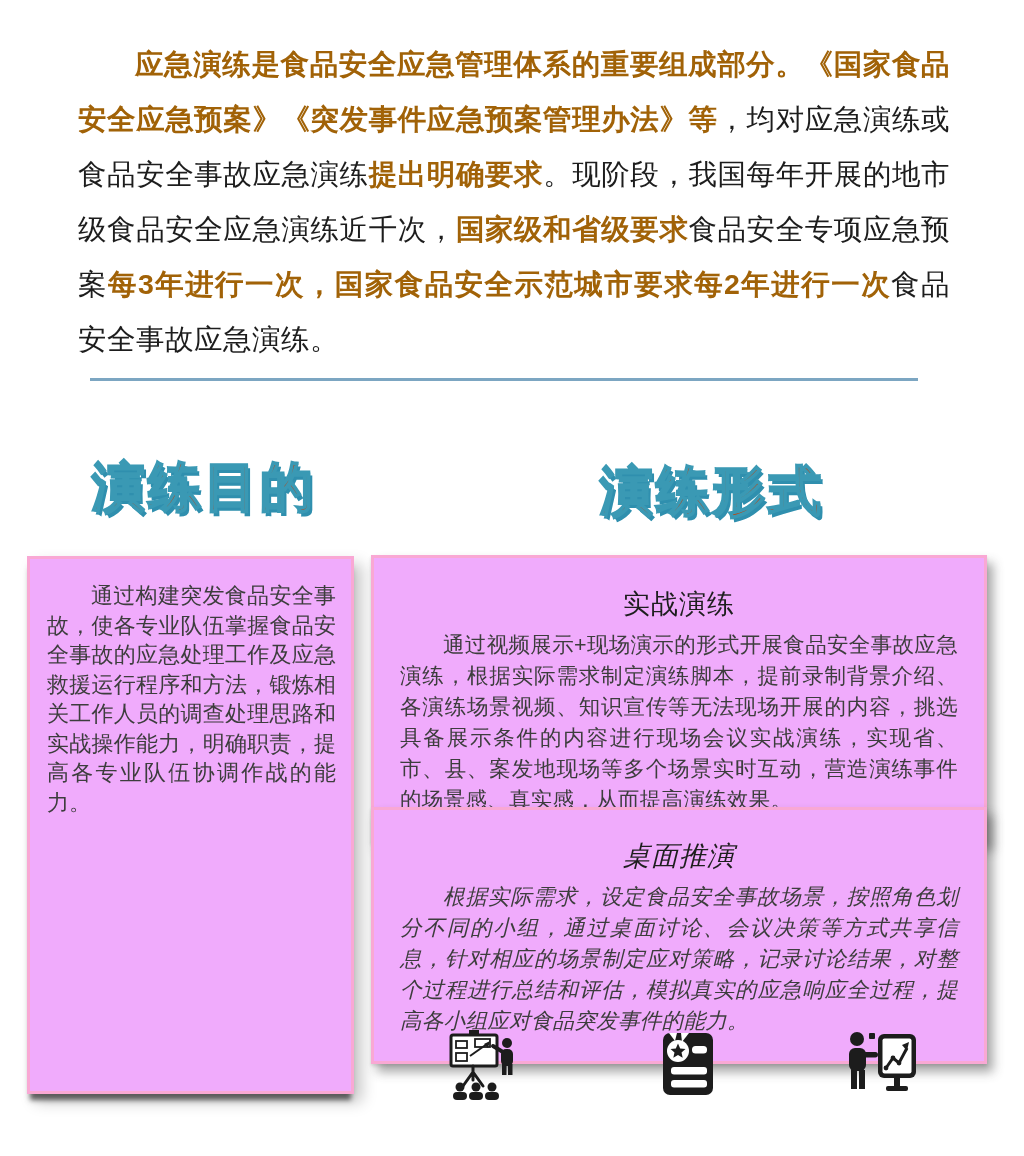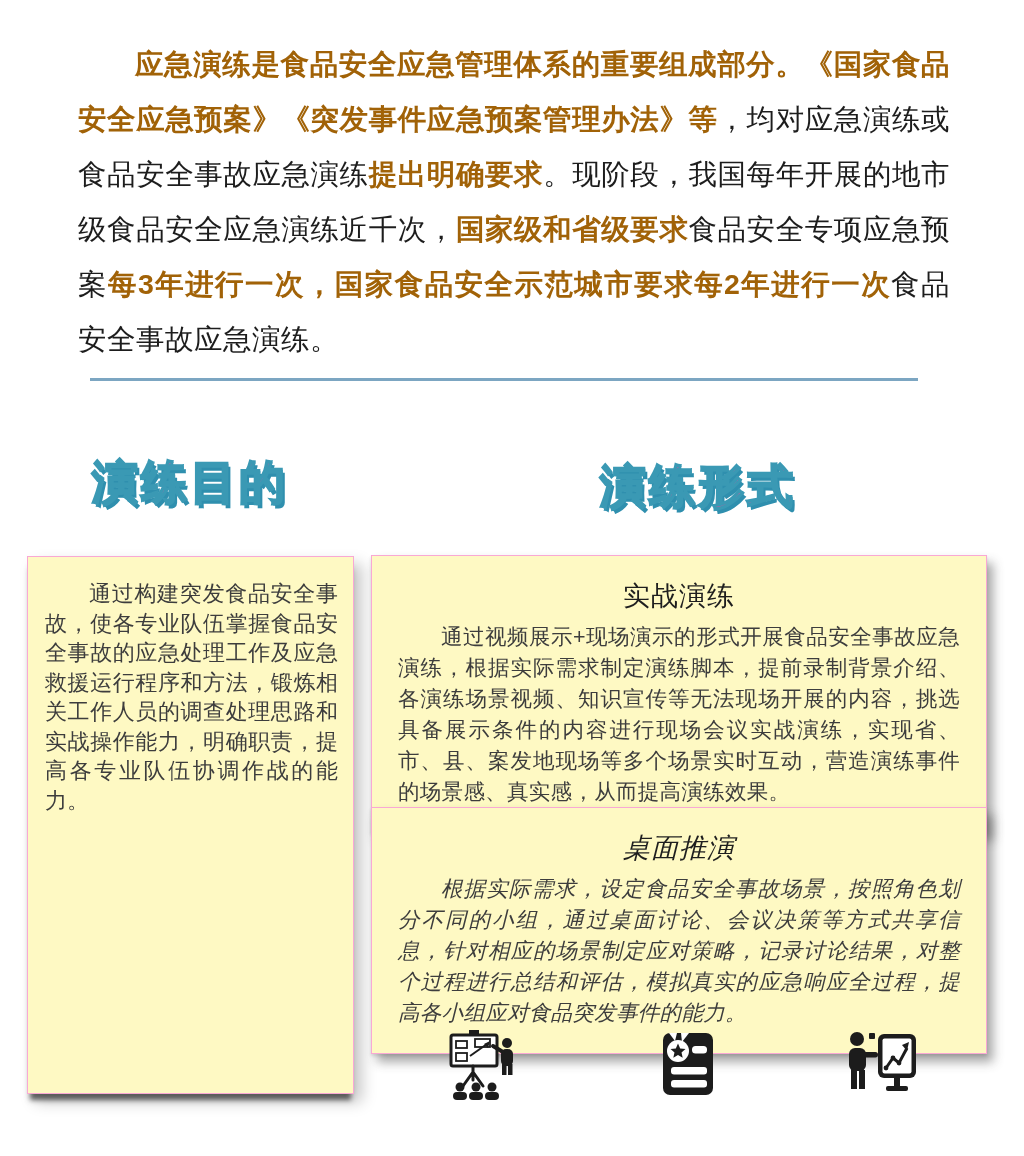--- a/index.html
+++ b/index.html
@@ -17,45 +17,45 @@
   .intro span[data-style="blue"]{color:#a16207;font-weight:bold;}
   .intro span[data-style="black"]{color:#1d1d1d;font-weight:normal;}
   
   .divider{
     position:absolute;left:90px;top:378px;width:828px;height:3px;
     background:#7ca6c2;border:0;
   }
   
   .fancy-heading{
     position:absolute;
-    font-size:46px;font-weight:bold;letter-spacing:3px;
-    color:#ec4899;
+    font-size:53px;font-weight:bold;letter-spacing:3px;
+    color:#c2410c;
     -webkit-text-stroke:2px #3a99b4;
     text-shadow:3px 4px 0 #2f8fae, 1px 1px 0 #3a99b4;
   }
   .heading-purpose{left:92px;top:452px;}
   .heading-format{left:600px;top:456px;}
   
   .card{
-    position:absolute;background:#fef9c3;border:1px solid #f9a8d4;
+    position:absolute;background:#f0abfc;border:3px solid #f9a8d4;
     box-sizing:border-box;color:#3d3d3d;
   }
   .card-purpose{
     left:27px;top:556px;width:327px;min-height:538px;
     padding:22px 15px 12px 17px;
     box-shadow:0 9px 5px -3px rgba(70,70,70,.85), 8px 8px 14px rgba(0,0,0,.22);
   }
   .card-purpose p{
     margin:0;font-size:22px;line-height:29.5px;text-align:justify;
   }
   .card-purpose p.p1{text-indent:2em;}
   .card-purpose p.p2{margin-top:14px;}
   .card-format{
     left:371px;top:555px;width:616px;
-    padding:20px 18px 16px 18px;
+    padding:26px 18px 16px 18px;
     box-shadow:6px 8px 10px rgba(60,60,60,.45), 0 2px 3px rgba(0,0,0,.12);
   }
   .card-format.second{top:807px;font-style:italic;}
   .card-title{
     margin:2px 0 6px 0;text-align:center;
     font-size:27px;font-weight:normal;color:#1e1e1e;letter-spacing:1px;
   }
   .card-body{
     margin:8px;font-size:21.5px;line-height:31px;text-align:justify;
     text-indent:2em;letter-spacing:.3px;

